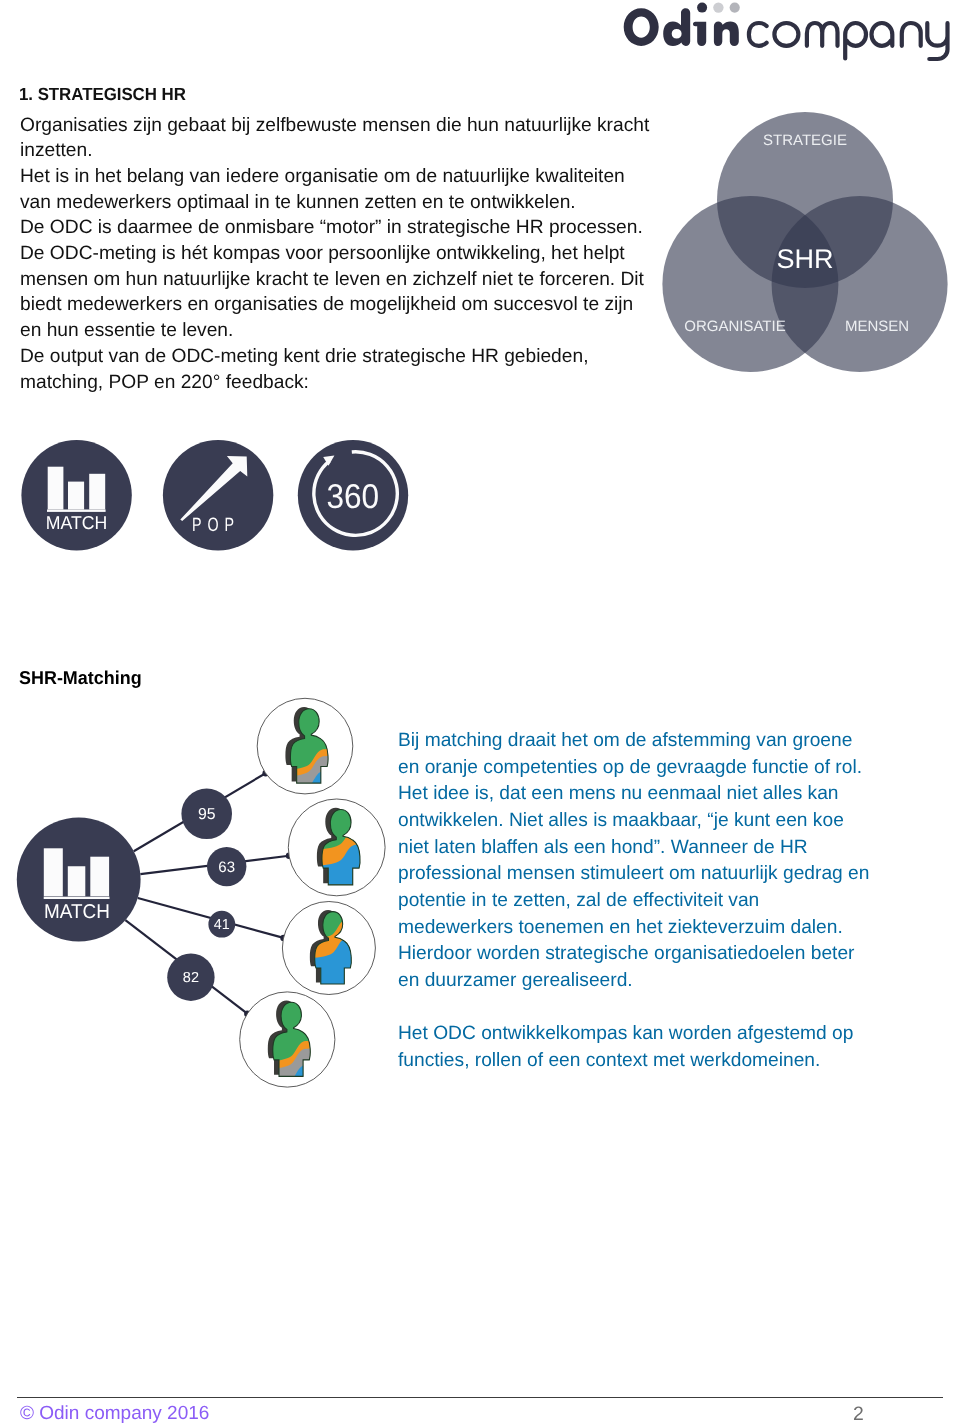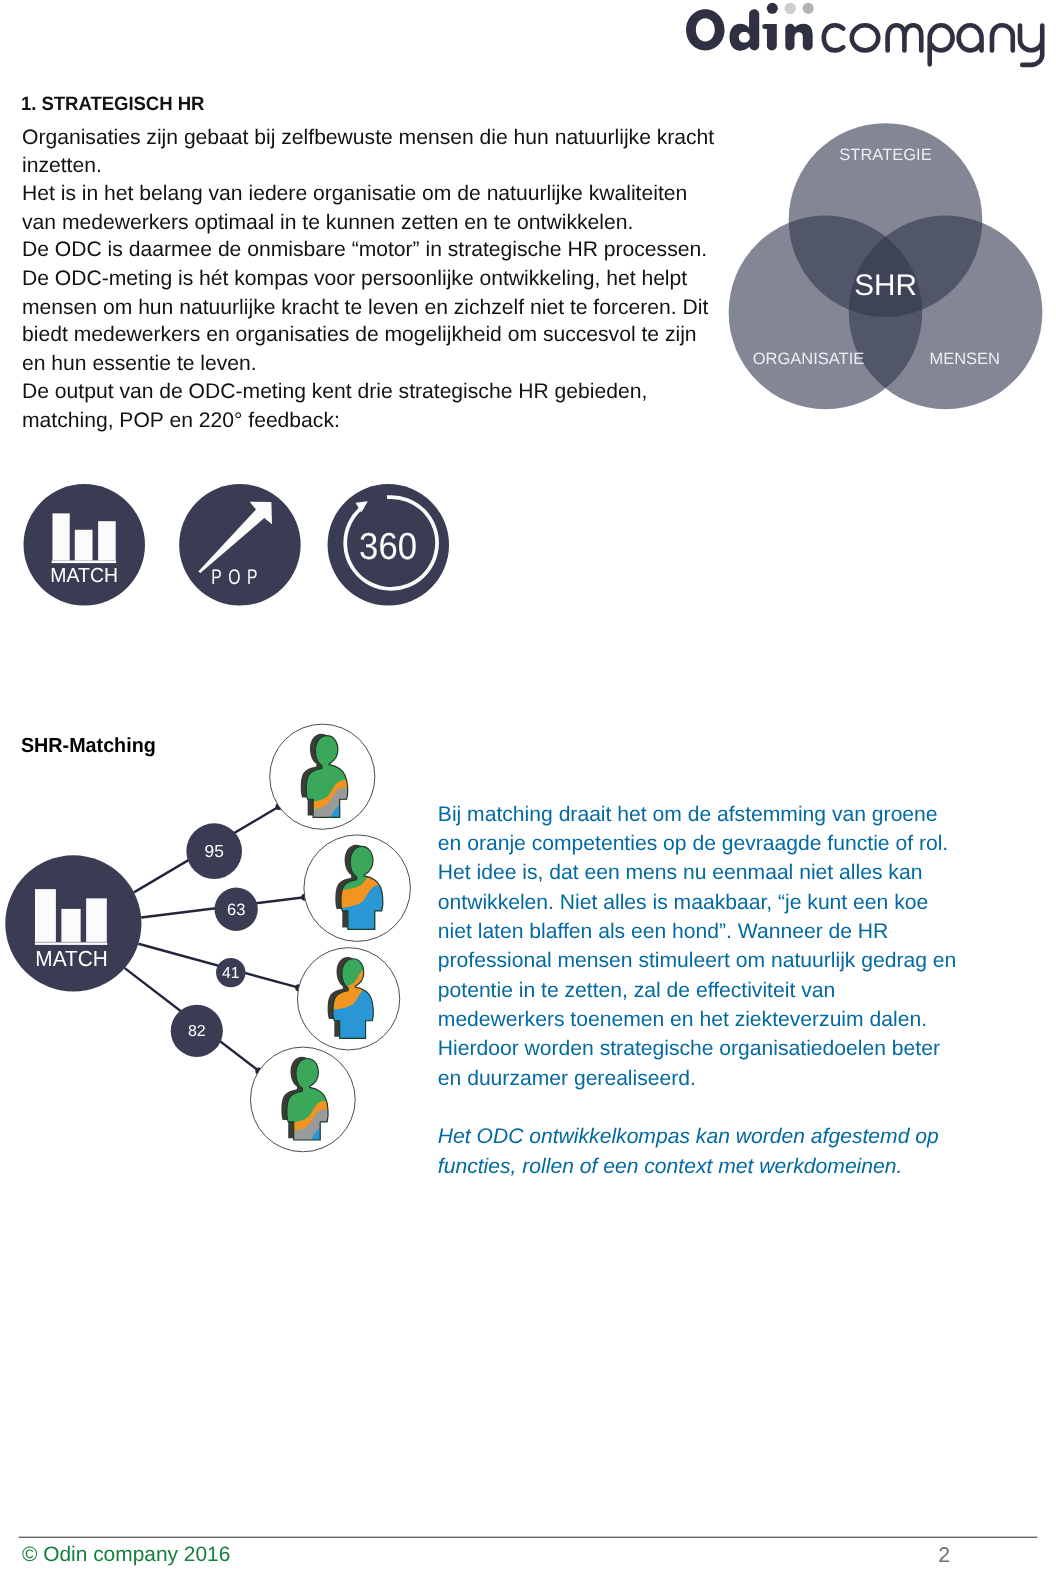--- a/index.html
+++ b/index.html
@@ -17,33 +17,33 @@
   #para-left{left:20px;top:112.5px;width:632px;}
   #para-left p{margin:0;}
 
   
   #venn{left:662px;top:100px;}
 
   
   #shr-matching{left:19px;top:665px;font-size:18.6px;font-weight:700;line-height:25.7px;transform:scale(0.965,1);transform-origin:0 0;}
 
   
-  #matchdiag{left:0px;top:648px;}
+  #matchdiag{left:0px;top:688px;padding-left:12px;}
 
   
   #para-right{left:398px;top:728px;width:475px;font-size:19.2px;line-height:26.65px;color:#0369a1;}
   #para-right p{margin:0;}
-  #para-right p + p{margin-top:26.65px;font-style:italic;}
+  #para-right p + p{margin-top:26.65px;}
 
   
   #badges{left:0px;top:430px;}
 
   
   #footrule{left:17px;top:1397px;width:926px;height:1px;background:#3c3c3c;}
-  #footleft{left:20px;top:1403px;font-size:19px;color:#15803d;transform:scale(1.0,1);transform-origin:0 0;}
+  #footleft{left:20px;top:1403px;font-size:19px;color:#8b5cf6;transform:scale(1.0,1);transform-origin:0 0;}
   #footright{left:853px;top:1403px;font-size:19.4px;color:#6e6e6e;}
 </style>
 </head>
 <body>
 
 <div class="abs" id="logo">
   <svg width="340" height="62" viewBox="0 -5 340 62">
     <g fill="#2f3042">
 
       <path d="M 19.2 3.3 C 29.0 3.3 36.7 11.5 36.7 22.1 C 36.7 32.7 29.0 40.9 19.2 40.9 C 9.4 40.9 1.7 32.7 1.7 22.1 C 1.7 11.5 9.4 3.3 19.2 3.3 Z

